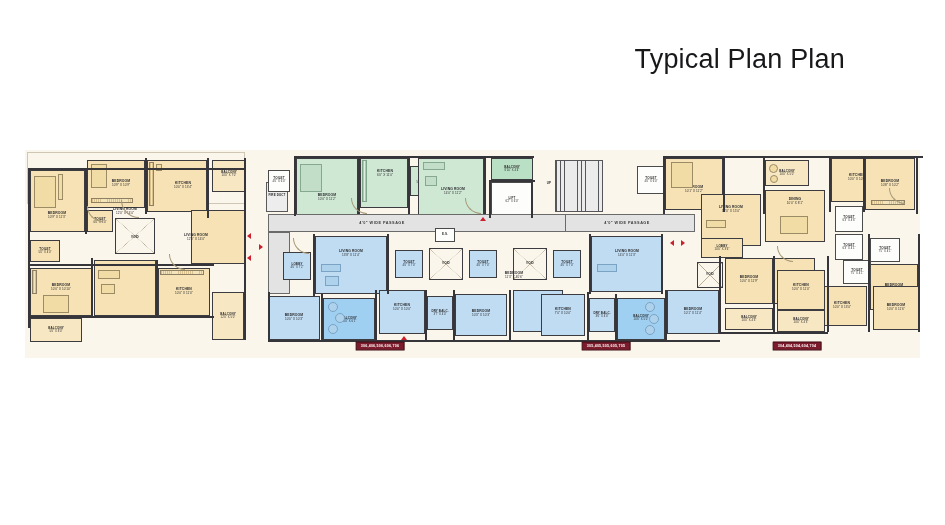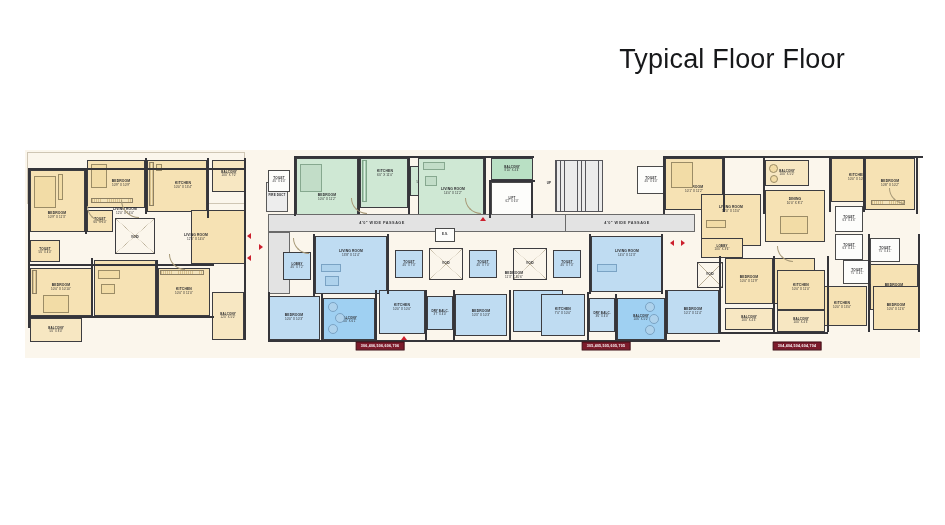--- a/index.html
+++ b/index.html
@@ -86,21 +86,21 @@
   }
   .door{
     position:absolute;box-sizing:border-box;
     border:.7px solid #a89a78;border-radius:0 0 0 100%;
     border-top:none;border-right:none;
   }
 </style>
 </head>
 <body>
 
-<div id="page-title">Typical Floor Floor</div>
+<div id="page-title">Typical Plan Plan</div>
 
 <div id="plan">
 
   <div class="blk outline" style="left:2px;top:2px;width:218px;height:52px;"></div>
 
   <div class="blk f-cream" style="left:5px;top:20px;width:55px;height:62px;"></div>
   <div class="lbl" style="left:32px;top:66px;">
     <span class="n">BEDROOM</span>
       <span class="d">10'9" X 11'3"</span>
   </div>

